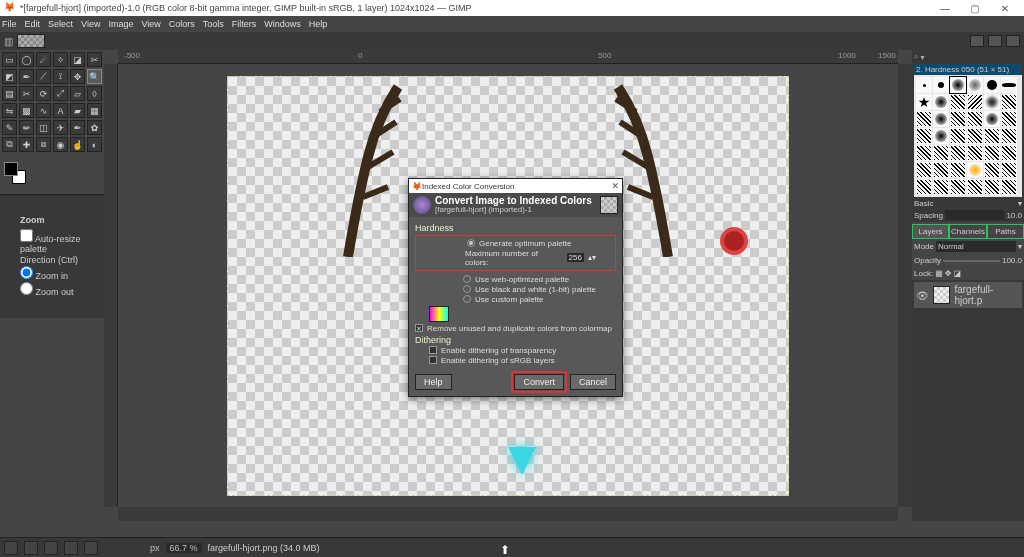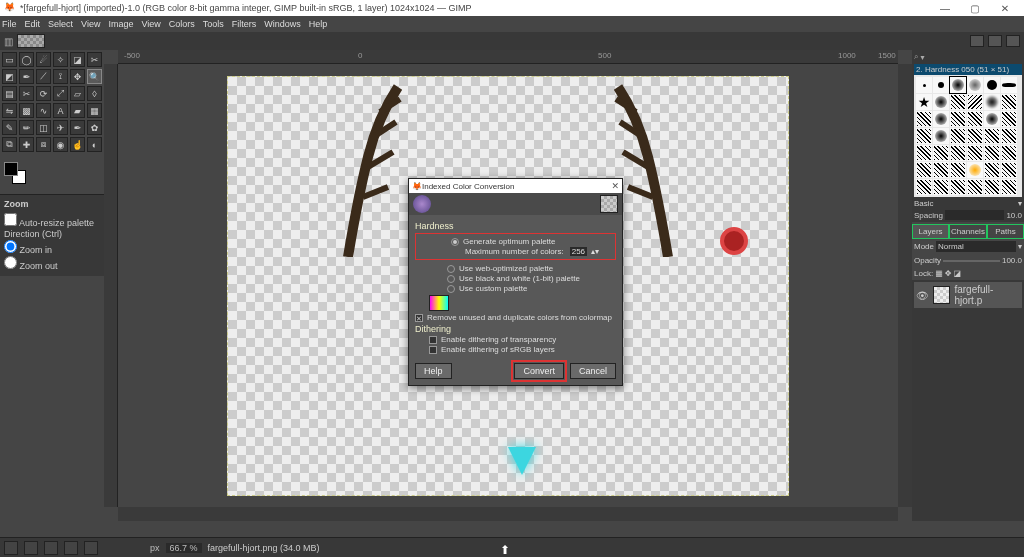--- a/index.html
+++ b/index.html
@@ -15,21 +15,21 @@
   .under-menu .rightctl span { width:14px;height:12px;background:#555;border:1px solid #222; }
   .workrow { display: flex; height: 471px; }
   .leftcol { width: 104px; background: #454545; display: flex; flex-direction: column; }
   .toolbox { padding: 2px; display: grid; grid-template-columns: repeat(6, 15px); gap: 2px; }
   .tool { width: 15px; height: 15px; background: #3a3a3a; border: 1px solid #222; display:flex;align-items:center;justify-content:center;color:#ccc;font-size:9px; }
   .tool.sel { background: #5a5a5a; border-color:#888; }
   .swatches { margin-top:4px; padding:4px; }
   .swatchpair { position:relative; width:24px; height:24px; }
   .swatch-bg { position:absolute; left:8px; top:8px; width:14px;height:14px;background:#fff;border:1px solid #000; }
   .swatch-fg { position:absolute; left:0; top:0; width:14px;height:14px;background:#000;border:1px solid #888; }
-  .tooloptions { background:#383838; border-top:1px solid #222; padding:4px; font-size:9px; color:#ccc; }
+  .tooloptions { background:#383838; border-top:1px solid #222; padding:20px; font-size:9px; color:#ccc; }
   .tooloptions .hd { font-weight:bold; margin-bottom:4px; }
   .tooloptions label { display:block; margin:1px 0; font-size:9px; }
   .canvaswrap { flex: 1; background: #454545; position: relative; overflow:hidden; }
   .ruler-h { position:absolute;left:14px;right:14px;top:0;height:14px;background:#3a3a3a;border-bottom:1px solid #222; }
   .ruler-h .num { position:absolute;top:1px;font-size:8px;color:#999; }
   .ruler-v { position:absolute;left:0;top:14px;bottom:14px;width:14px;background:#3a3a3a;border-right:1px solid #222; }
   .canvasbg { position:absolute;left:14px;top:14px;right:14px;bottom:14px;background:#454545;display:flex;align-items:center;justify-content:center; }
   .imgborder { width:562px;height:420px;border:1px dashed #cc8; position:relative; background: repeating-conic-gradient(#ccc 0 25%, #eee 0 50%) 0 0/18px 18px; overflow:hidden;}
   .antler { position:absolute; width:140px; height:180px; top:0; }
   .antler.left { left:50px; transform: scaleX(-1); }
@@ -73,21 +73,21 @@
   .dlg-title .x { margin-left:auto;color:#555;font-size:9px; }
   .dlg-head { display:flex;align-items:center;gap:4px;padding:2px 4px;background:#4a4a4a; }
   .dlg-head .icn { width:18px;height:18px;background:radial-gradient(#a8c,#548);border-radius:50%; }
   .dlg-head .tcol { line-height:1.1; }
   .dlg-head .t1 { font-size:10px;font-weight:bold;color:#fff; }
   .dlg-head .t2 { font-size:8px;color:#ccc; }
   .dlg-head .prev { margin-left:auto;width:18px;height:18px;background:repeating-conic-gradient(#aaa 0 25%,#ccc 0 50%) 0 0/6px 6px;border:1px solid #222; }
   .dlg-body { padding:4px 6px; }
   .sect { color:#eec;font-size:9px;margin-top:2px; }
   .redbox { border:1px solid #d33;padding:2px 3px;margin:2px 0 4px; }
-  .rad { display:flex;align-items:center;gap:4px;margin:1px 0;font-size:8px;padding-left:32px; }
+  .rad { display:flex;align-items:center;gap:4px;margin:1px 16px;font-size:8px;padding-left:32px; }
   .rad .r { width:8px;height:8px;border-radius:50%;border:1px solid #999;display:inline-block;position:relative; }
   .rad .r.on::after{content:"";position:absolute;left:1px;top:1px;width:4px;height:4px;border-radius:50%;background:#ccc;}
   .spin { display:inline-block;background:#2a2a2a;padding:0 2px;font-size:8px;margin-left:2px; }
   .palette { width:20px;height:16px;background:linear-gradient(90deg,#f0f,#ff0,#0ff);border:1px solid #222;margin:2px 0 2px 14px; }
   .chk { display:flex;align-items:center;gap:4px;margin:1px 0;font-size:8px; }
   .chk .c { width:8px;height:8px;border:1px solid #999;display:inline-block;background:#333;font-size:7px;line-height:7px;text-align:center;color:#ccc; }
   .selrow { display:flex;align-items:center;gap:4px;margin:2px 0 2px 14px;font-size:8px; }
   .selrow select { flex:1;background:#3a3a3a;color:#ddd;border:1px solid #222;font-size:8px;height:13px; }
   .dlg-btns { display:flex;gap:6px;padding:4px 6px 6px; }
   .dlg-btns .btn { background:#6a6a6a;border:1px solid #222;padding:2px 8px;font-size:9px;color:#eee; }
@@ -407,20 +407,24 @@
 <div class="cursor">⬆</div>
 
 <div class="dialog">
   <div class="dlg-title">
     <span>🦊</span>
     <span>Indexed Color Conversion</span>
     <span class="x">✕</span>
   </div>
   <div class="dlg-head">
     <div class="icn"></div>
+    <div class="tcol">
+      <div class="t1">Convert Image to Indexed Colors</div>
+      <div class="t2">[fargefull-hjort] (imported)-1</div>
+    </div>
     <div class="prev"></div>
   </div>
   <div class="dlg-body">
     <div class="sect">Hardness</div>
     <div class="redbox">
       <div class="rad">
           <span class="r on"></span>
           <span>Generate optimum palette</span>
         </div>
       <div class="rad" style="margin-left:14px">

